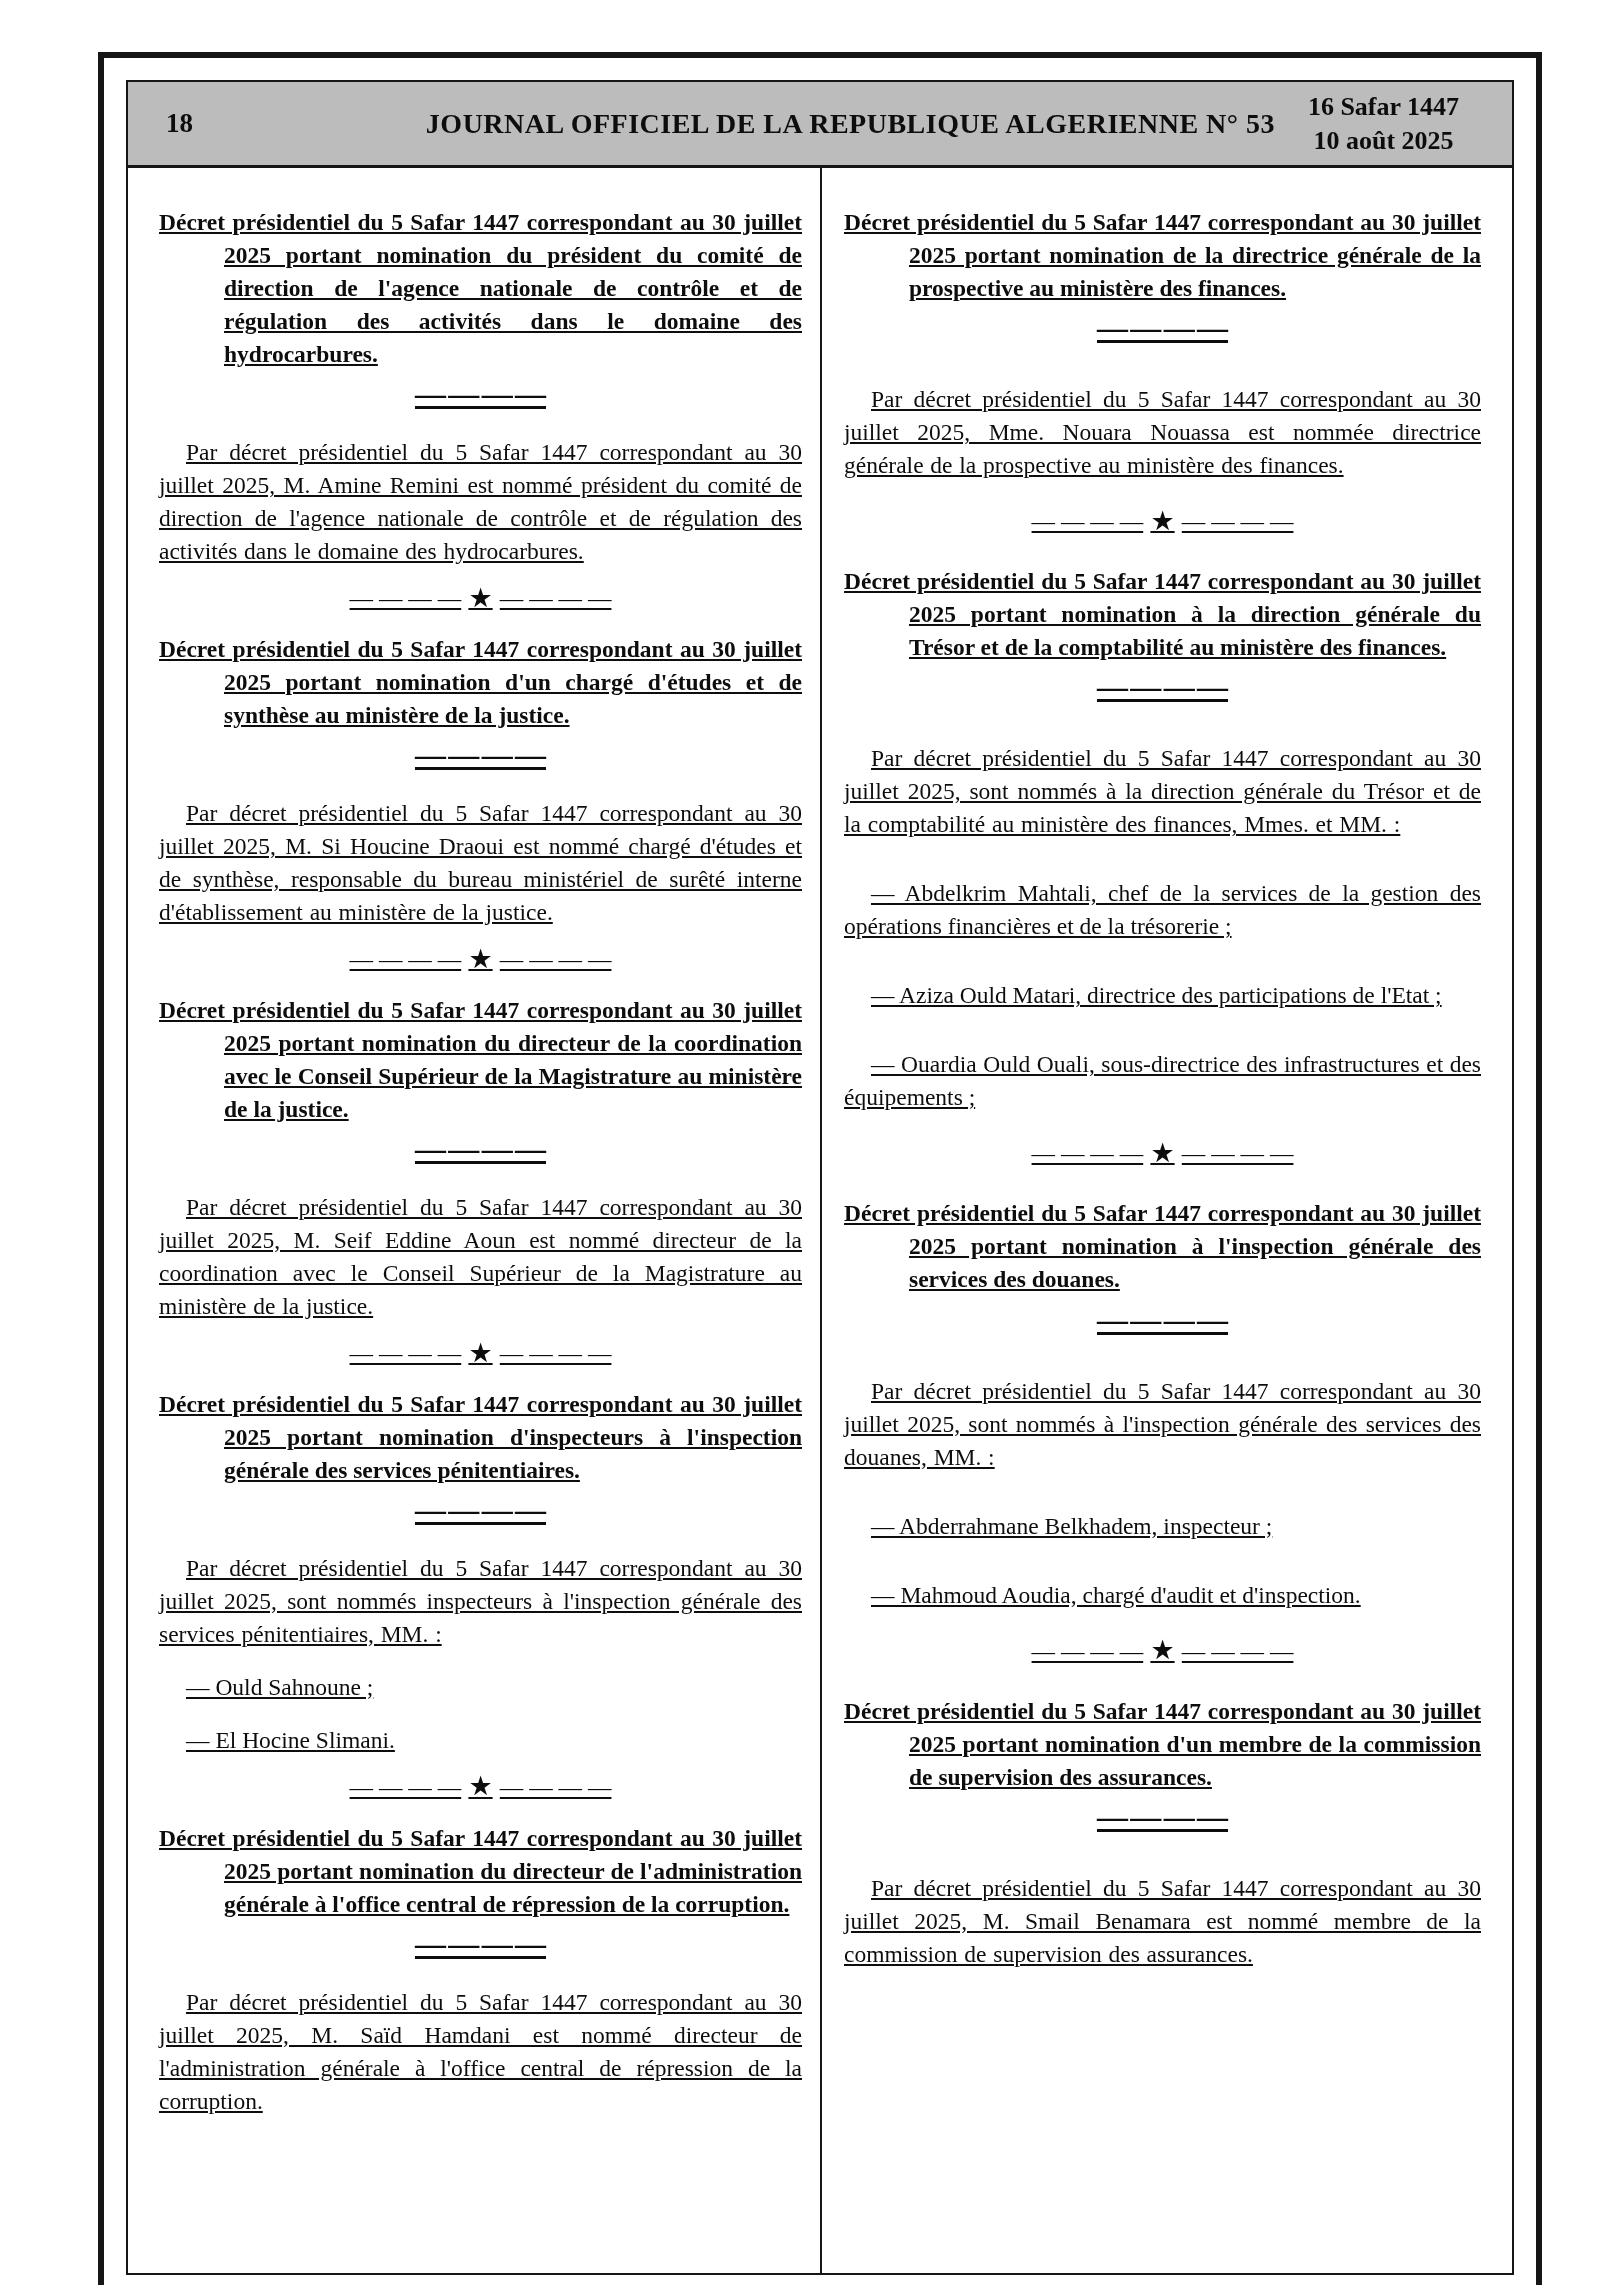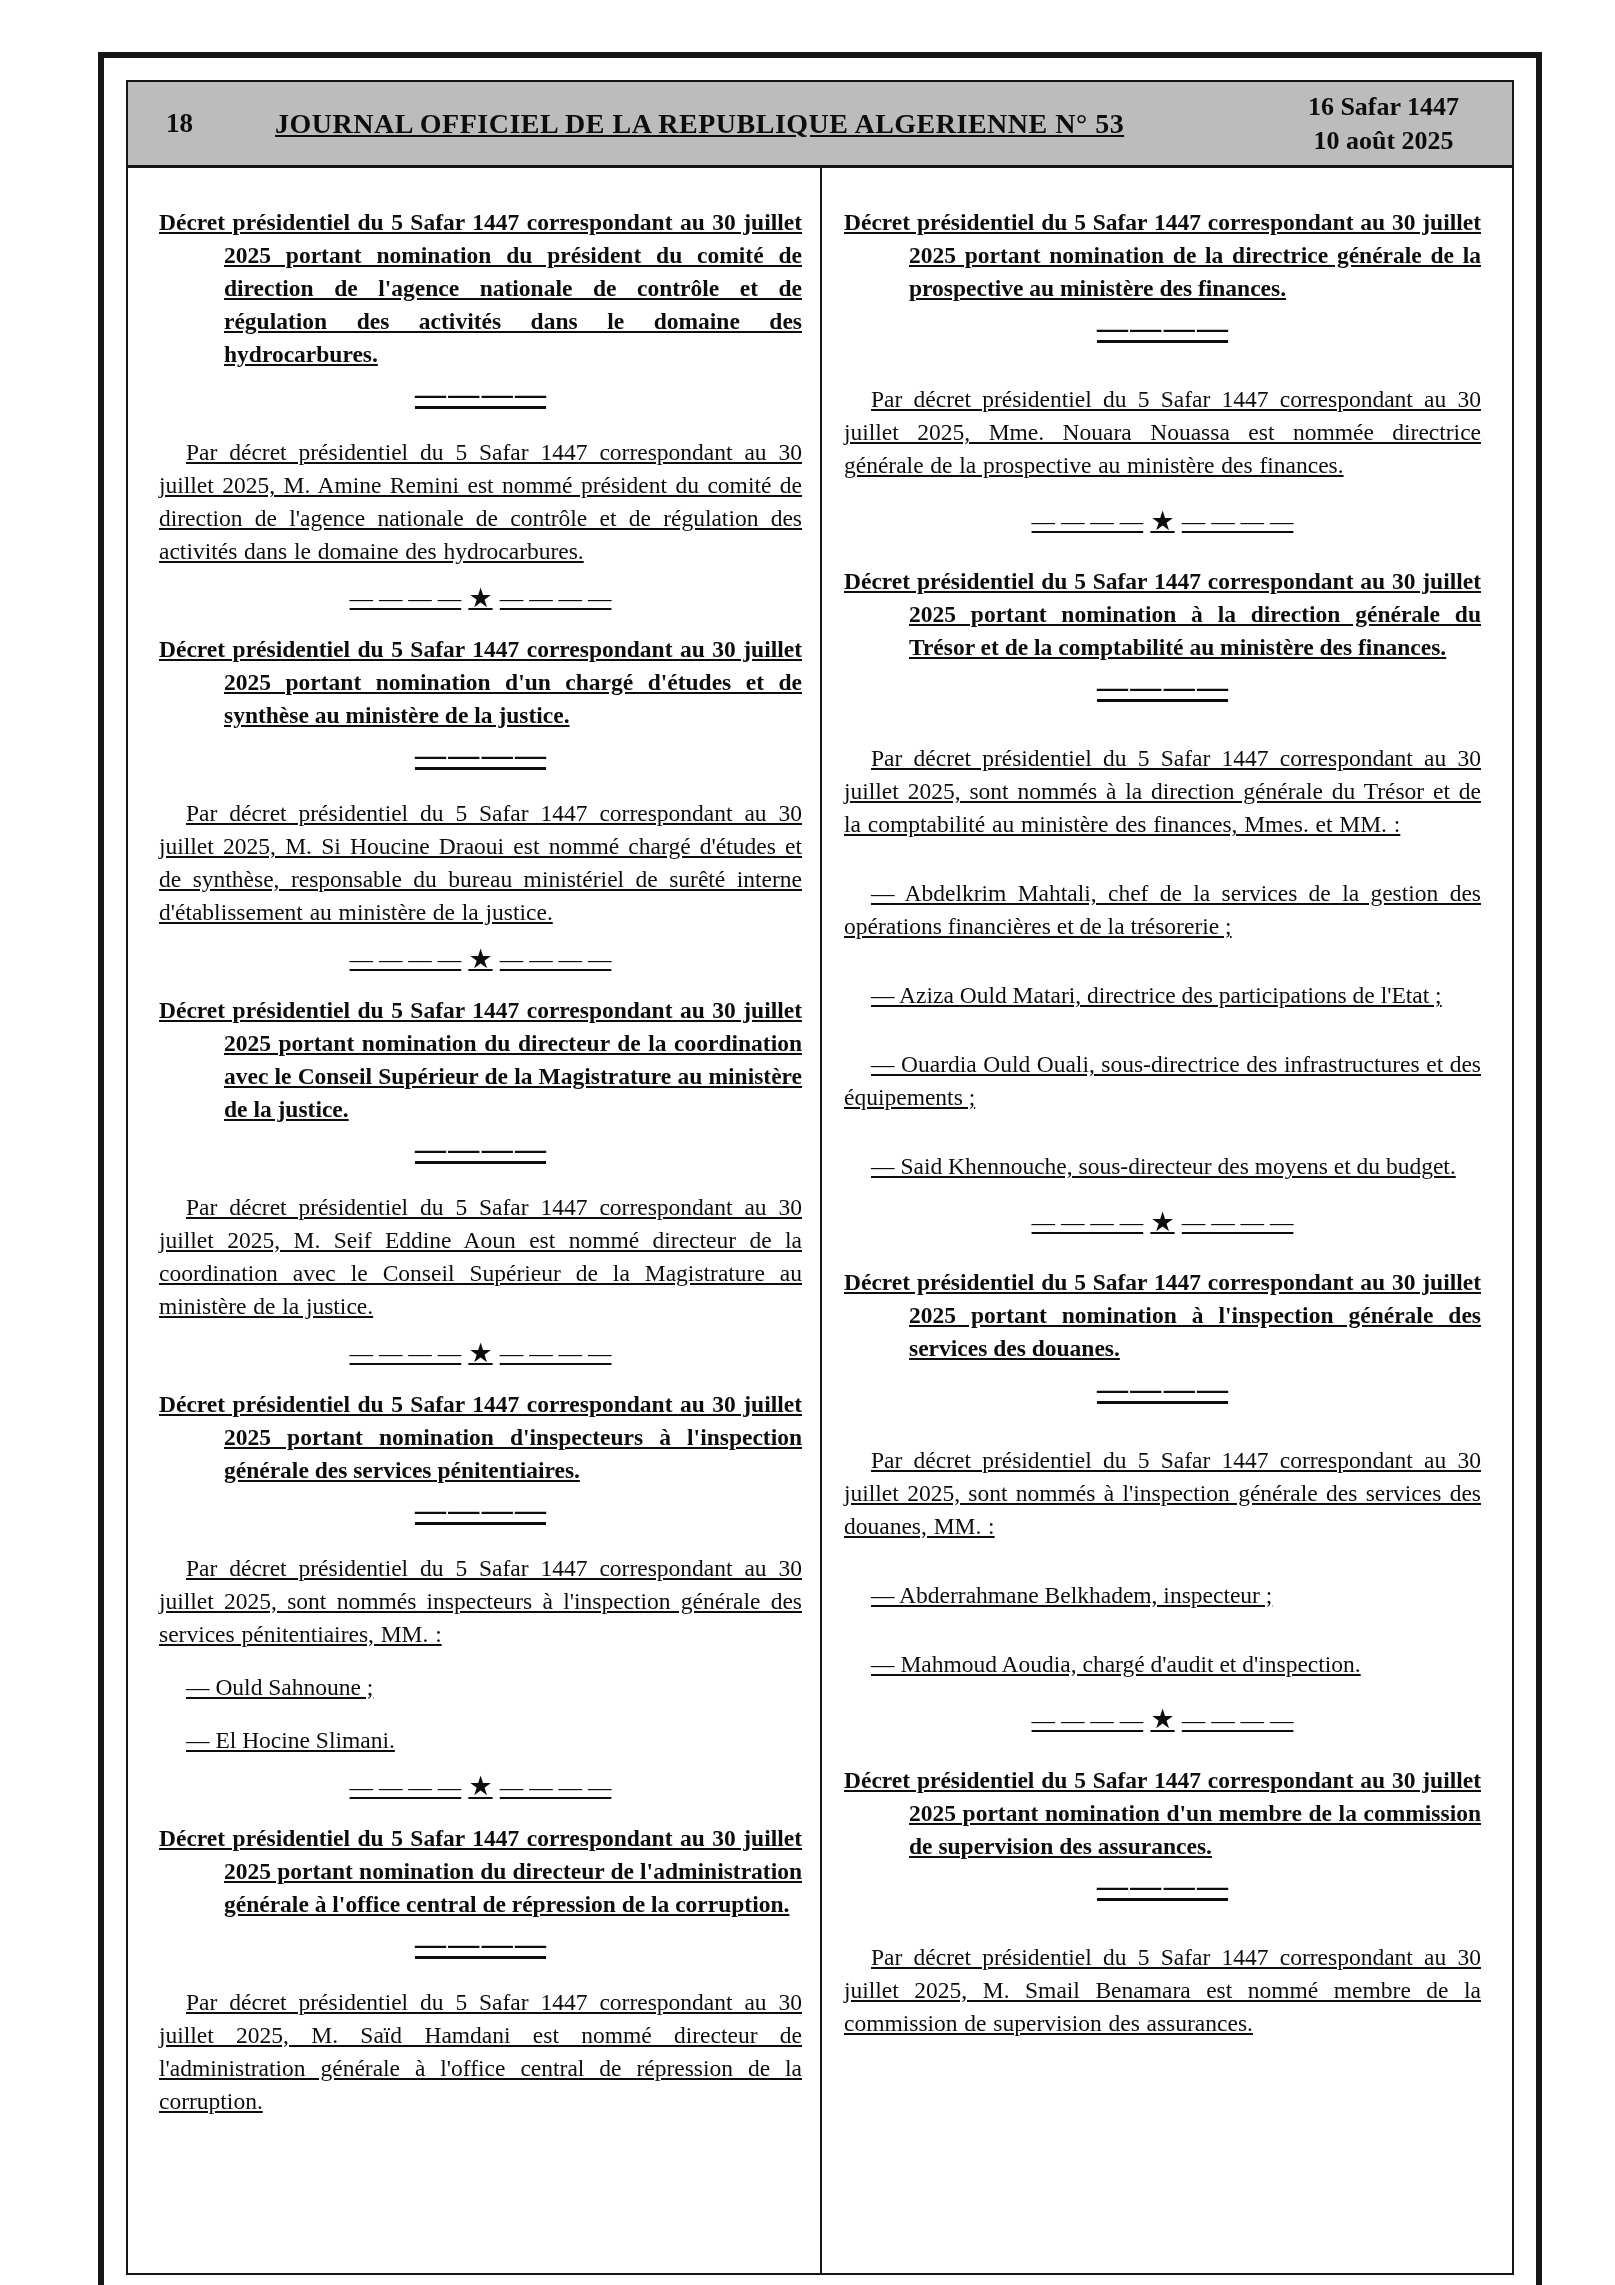--- a/index.html
+++ b/index.html
@@ -46,24 +46,23 @@
     box-sizing: border-box;
     font-weight: bold;
   }
   .page-num {
     font-size: 27px;
     width: 109px;
     flex: 0 0 auto;
   }
   .journal-title {
     flex: 1 1 auto;
-    text-align: left;
+    text-align: right;
     font-size: 28px;
     letter-spacing: 0.5px;
-    text-decoration: underline;
   }
   .dates {
     flex: 0 0 auto;
     width: 217px;
     text-align: center;
     font-size: 26px;
     line-height: 34px;
   }
   .columns {
     flex: 1 1 auto;
@@ -194,21 +193,20 @@
           <div class="sep-star"><span>— — — —</span><span class="star">★</span><span>— — — —</span></div>
         </article>
 
         <article>
           <h2 class="title">Décret présidentiel du 5 Safar 1447 correspondant au 30 juillet 2025 portant nomination à la direction générale du Trésor et de la comptabilité au ministère des finances.</h2>
           <div class="sep-dash"><span>— — — —</span></div>
           <p class="body">Par décret présidentiel du 5 Safar 1447 correspondant au 30 juillet 2025, sont nommés à la direction générale du Trésor et de la comptabilité au ministère des finances, Mmes. et MM. :</p>
           <p class="list-item">— Abdelkrim Mahtali, chef de la services de la gestion des opérations financières et de la trésorerie ;</p>
           <p class="list-item">— Aziza Ould Matari, directrice des participations de l'Etat ;</p>
           <p class="list-item">— Ouardia Ould Ouali, sous-directrice des infrastructures et des équipements ;</p>
-          <p class="list-item">— Said Khennouche, sous-directeur des moyens et du budget.</p>
           <div class="sep-star"><span>— — — —</span><span class="star">★</span><span>— — — —</span></div>
         </article>
 
         <article>
           <h2 class="title">Décret présidentiel du 5 Safar 1447 correspondant au 30 juillet 2025 portant nomination à l'inspection générale des services des douanes.</h2>
           <div class="sep-dash"><span>— — — —</span></div>
           <p class="body">Par décret présidentiel du 5 Safar 1447 correspondant au 30 juillet 2025, sont nommés à l'inspection générale des services des douanes, MM. :</p>
           <p class="list-item">— Abderrahmane Belkhadem, inspecteur ;</p>
           <p class="list-item">— Mahmoud Aoudia, chargé d'audit et d'inspection.</p>
           <div class="sep-star"><span>— — — —</span><span class="star">★</span><span>— — — —</span></div>

